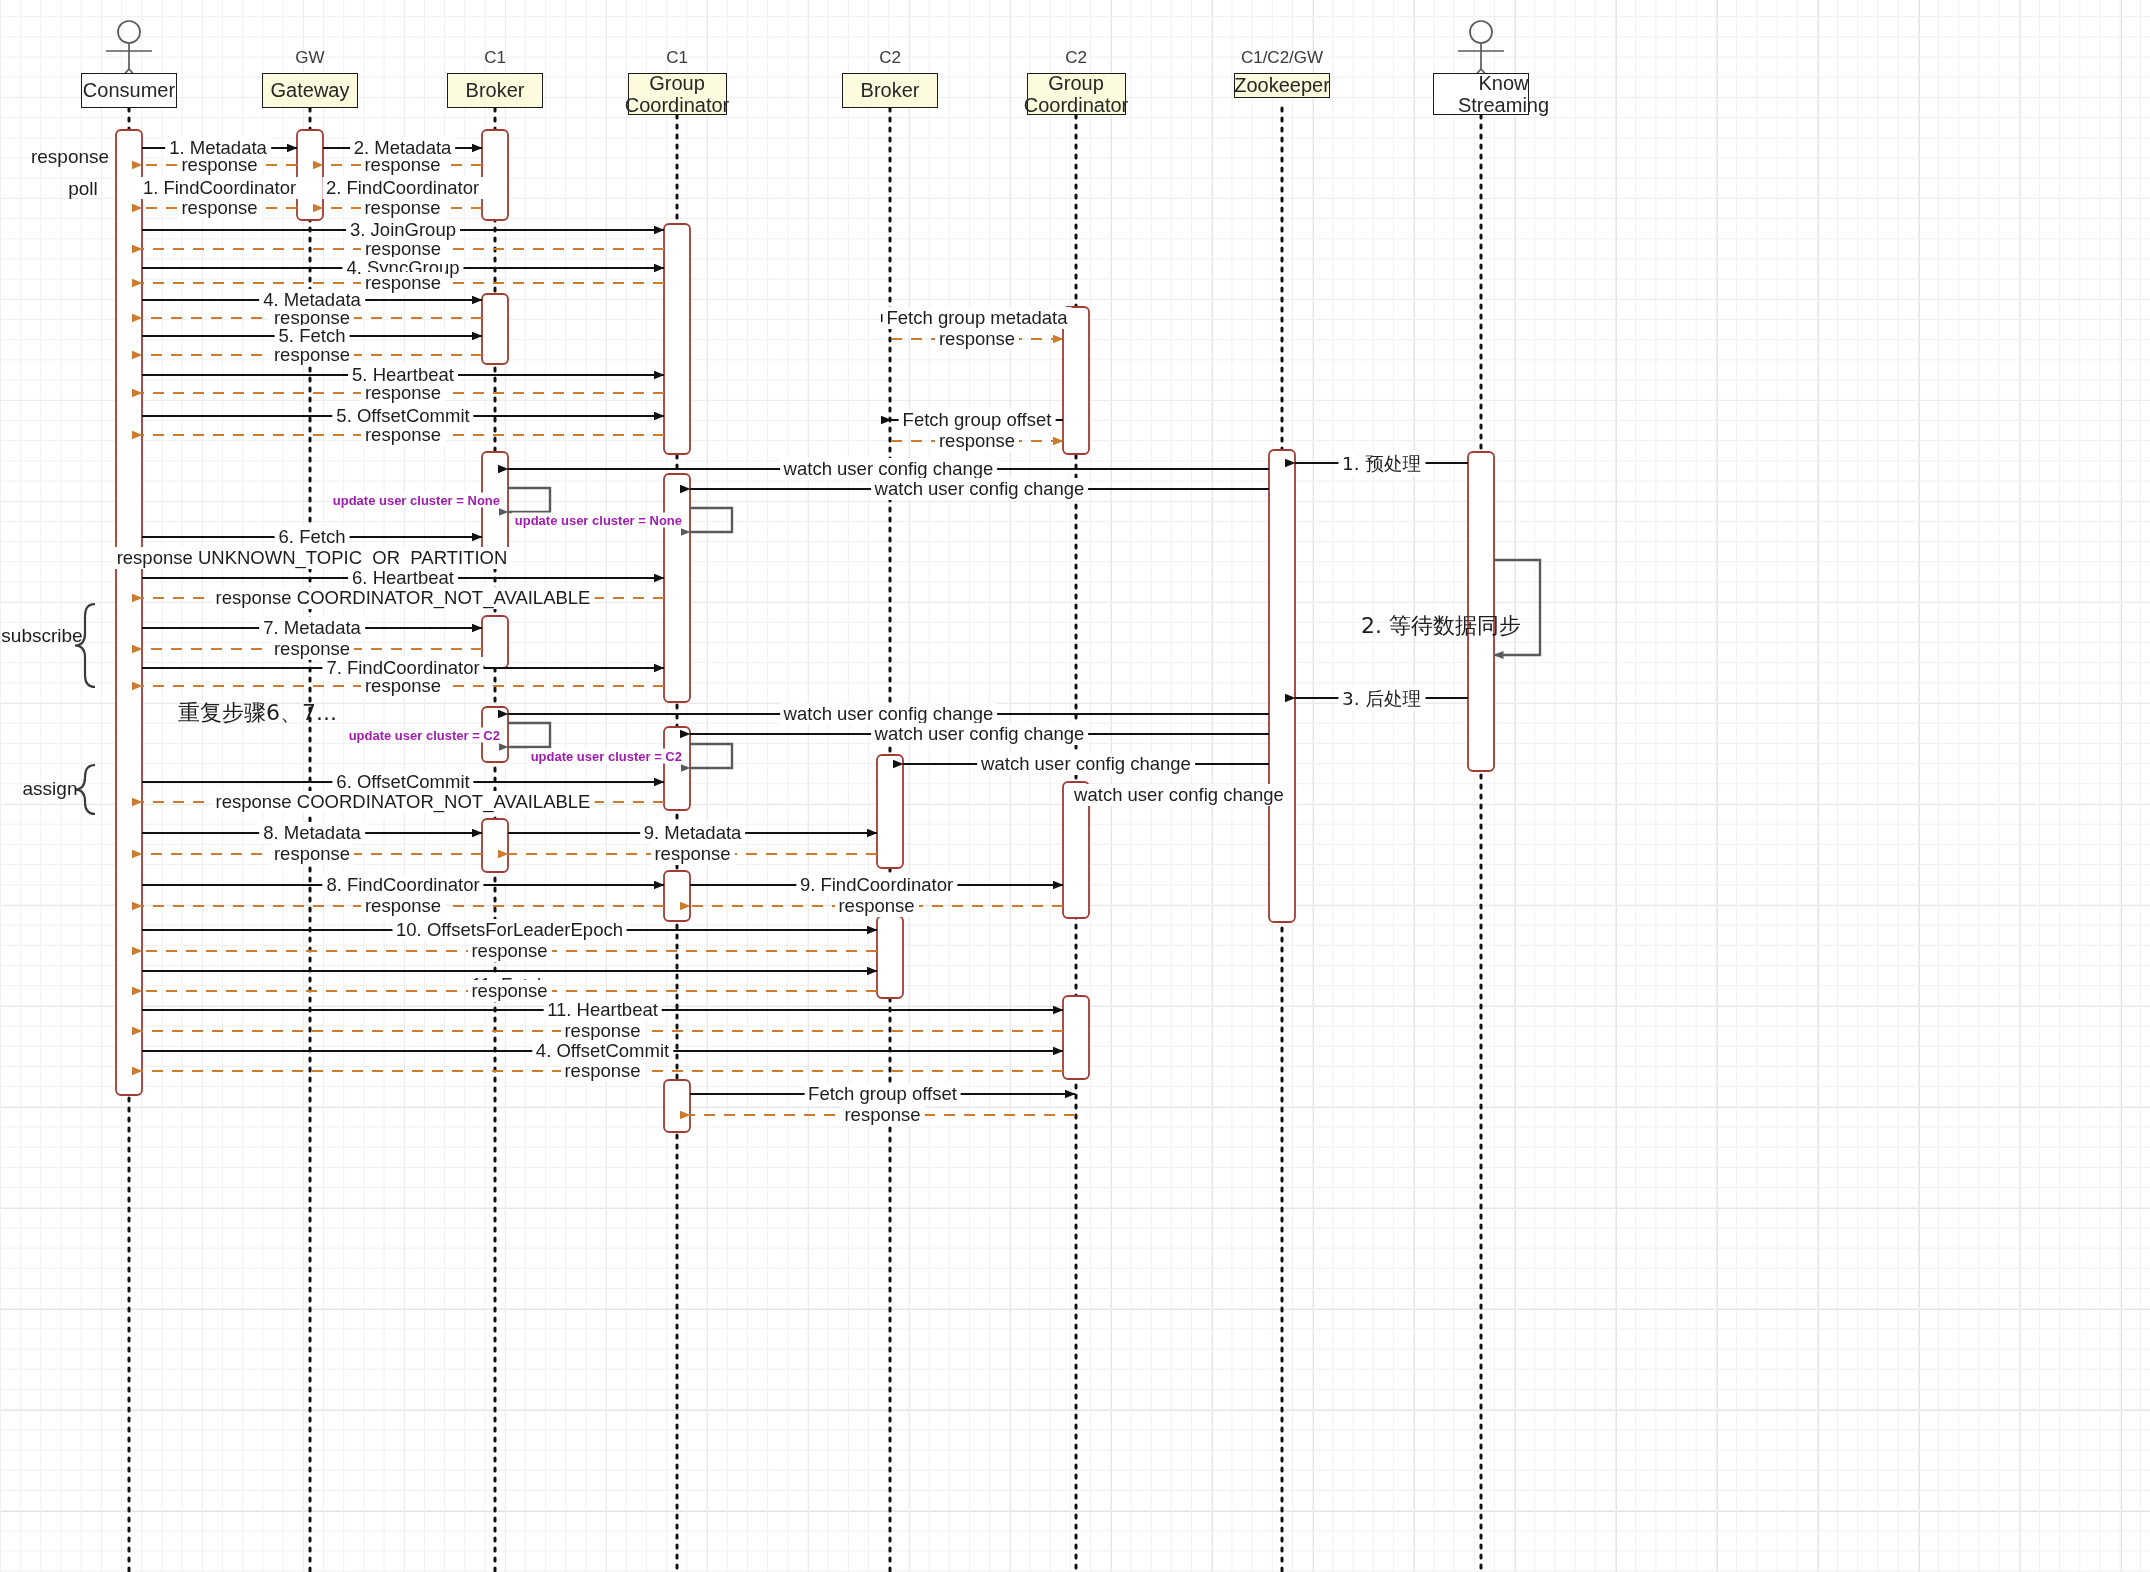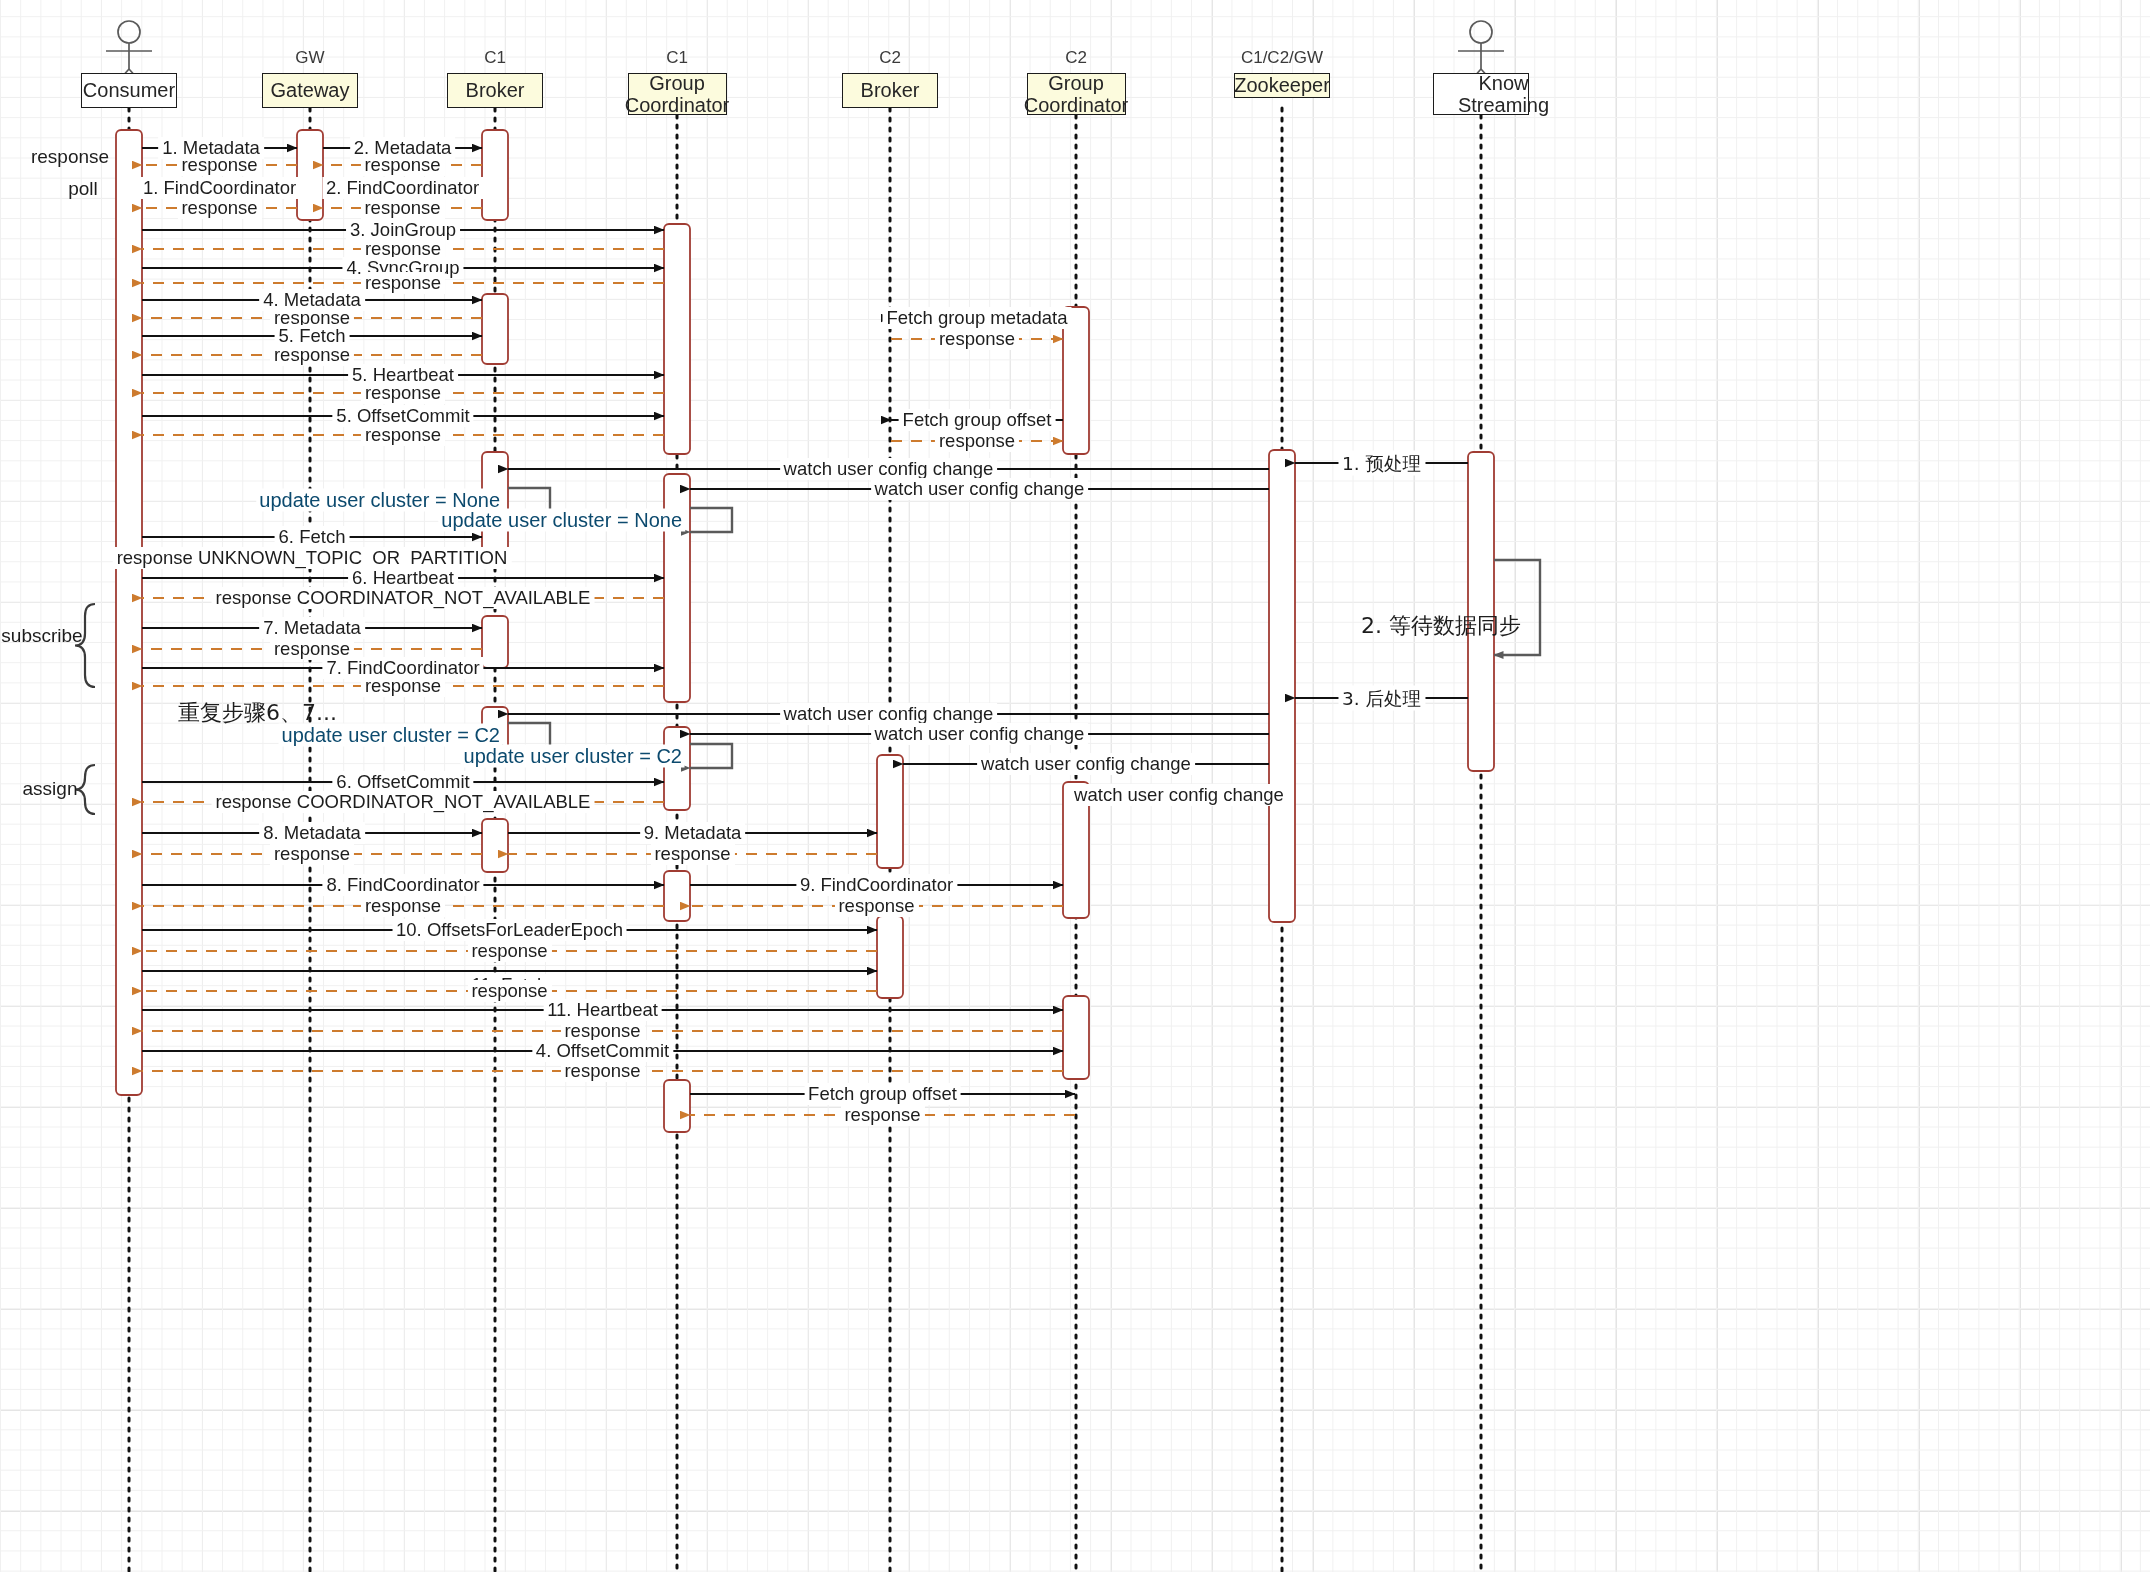--- a/index.html
+++ b/index.html
@@ -22,22 +22,22 @@
 
   .hdr{position:absolute;box-sizing:border-box;border:1.6px solid #1c1c1c;
        background:#fcfbdd;display:flex;align-items:center;justify-content:center;
        text-align:center;font-size:20px;color:#262626;line-height:1.12;}
   .hdr.plain{background:#ffffff;}
   .stereo{position:absolute;font-size:17px;color:#3a3a3a;text-align:center;}
 
   .msglbl{position:absolute;font-size:18.5px;color:#1d1d1d;white-space:nowrap;
           background:#ffffff;padding:0 4px;transform:translate(-50%,-50%);}
   .msglbl.cn{font-family:"DejaVu Sans",sans-serif;}
-  .selflbl{position:absolute;font-size:20px;color:#0c4a6e;white-space:nowrap;
-           background:#ffffff;padding:0 3px;transform:translate(-100%,-50%);}
+  .selflbl{position:absolute;font-size:13px;color:#a21caf;white-space:nowrap;
+           background:#ffffff;padding:0 3px;transform:translate(-100%,-50%);font-weight:bold;}
   .grouplbl{position:absolute;font-size:19px;color:#1d1d1d;white-space:nowrap;
             transform:translate(-50%,-50%);}
   .notelbl{position:absolute;font-size:22px;color:#1d1d1d;white-space:nowrap;
            font-family:"DejaVu Sans",sans-serif;transform:translate(0,-50%);}
 </style>
 </head>
 <body>
 
 <div id="canvas">
   <svg id="svg-layer" xmlns="http://www.w3.org/2000/svg">
@@ -203,21 +203,21 @@
         <div style="line-height: 1.12;"><span>Group</span><br><span>Coordinator</span></div>
       </div>
       <div class="stereo" style="left: 1006px; top: 48px; width: 140px;">C2</div>
       <div class="hdr" style="left: 1234px; top: 73px; width: 96px; height: 25px;">
         <span>Zookeeper</span>
       </div>
       <div class="stereo" style="left: 1212px; top: 48px; width: 140px;">C1/C2/GW</div>
       <div class="hdr plain" style="left: 1433px; top: 73px; width: 96px; height: 42px; padding-left: 45px;">
         <div style="line-height: 1.12;"><span>Know</span><br><span>Streaming</span></div>
       </div>
-      <div class="msglbl" style="left: 211px; top: 148px;">1. Metadata</div>
+      <div class="msglbl" style="left: 218px; top: 148px;">1. Metadata</div>
       <div class="msglbl" style="left: 402.5px; top: 148px;">2. Metadata</div>
       <div class="msglbl" style="left: 219.5px; top: 165px;">response</div>
       <div class="msglbl" style="left: 402.5px; top: 165px;">response</div>
       <div class="msglbl" style="left: 219.5px; top: 188px;">1. FindCoordinator</div>
       <div class="msglbl" style="left: 402.5px; top: 188px;">2. FindCoordinator</div>
       <div class="msglbl" style="left: 219.5px; top: 208px;">response</div>
       <div class="msglbl" style="left: 402.5px; top: 208px;">response</div>
       <div class="msglbl" style="left: 403px; top: 230px;">3. JoinGroup</div>
       <div class="msglbl" style="left: 403px; top: 249px;">response</div>
       <div class="msglbl" style="left: 403px; top: 268px;">4. SyncGroup</div>

